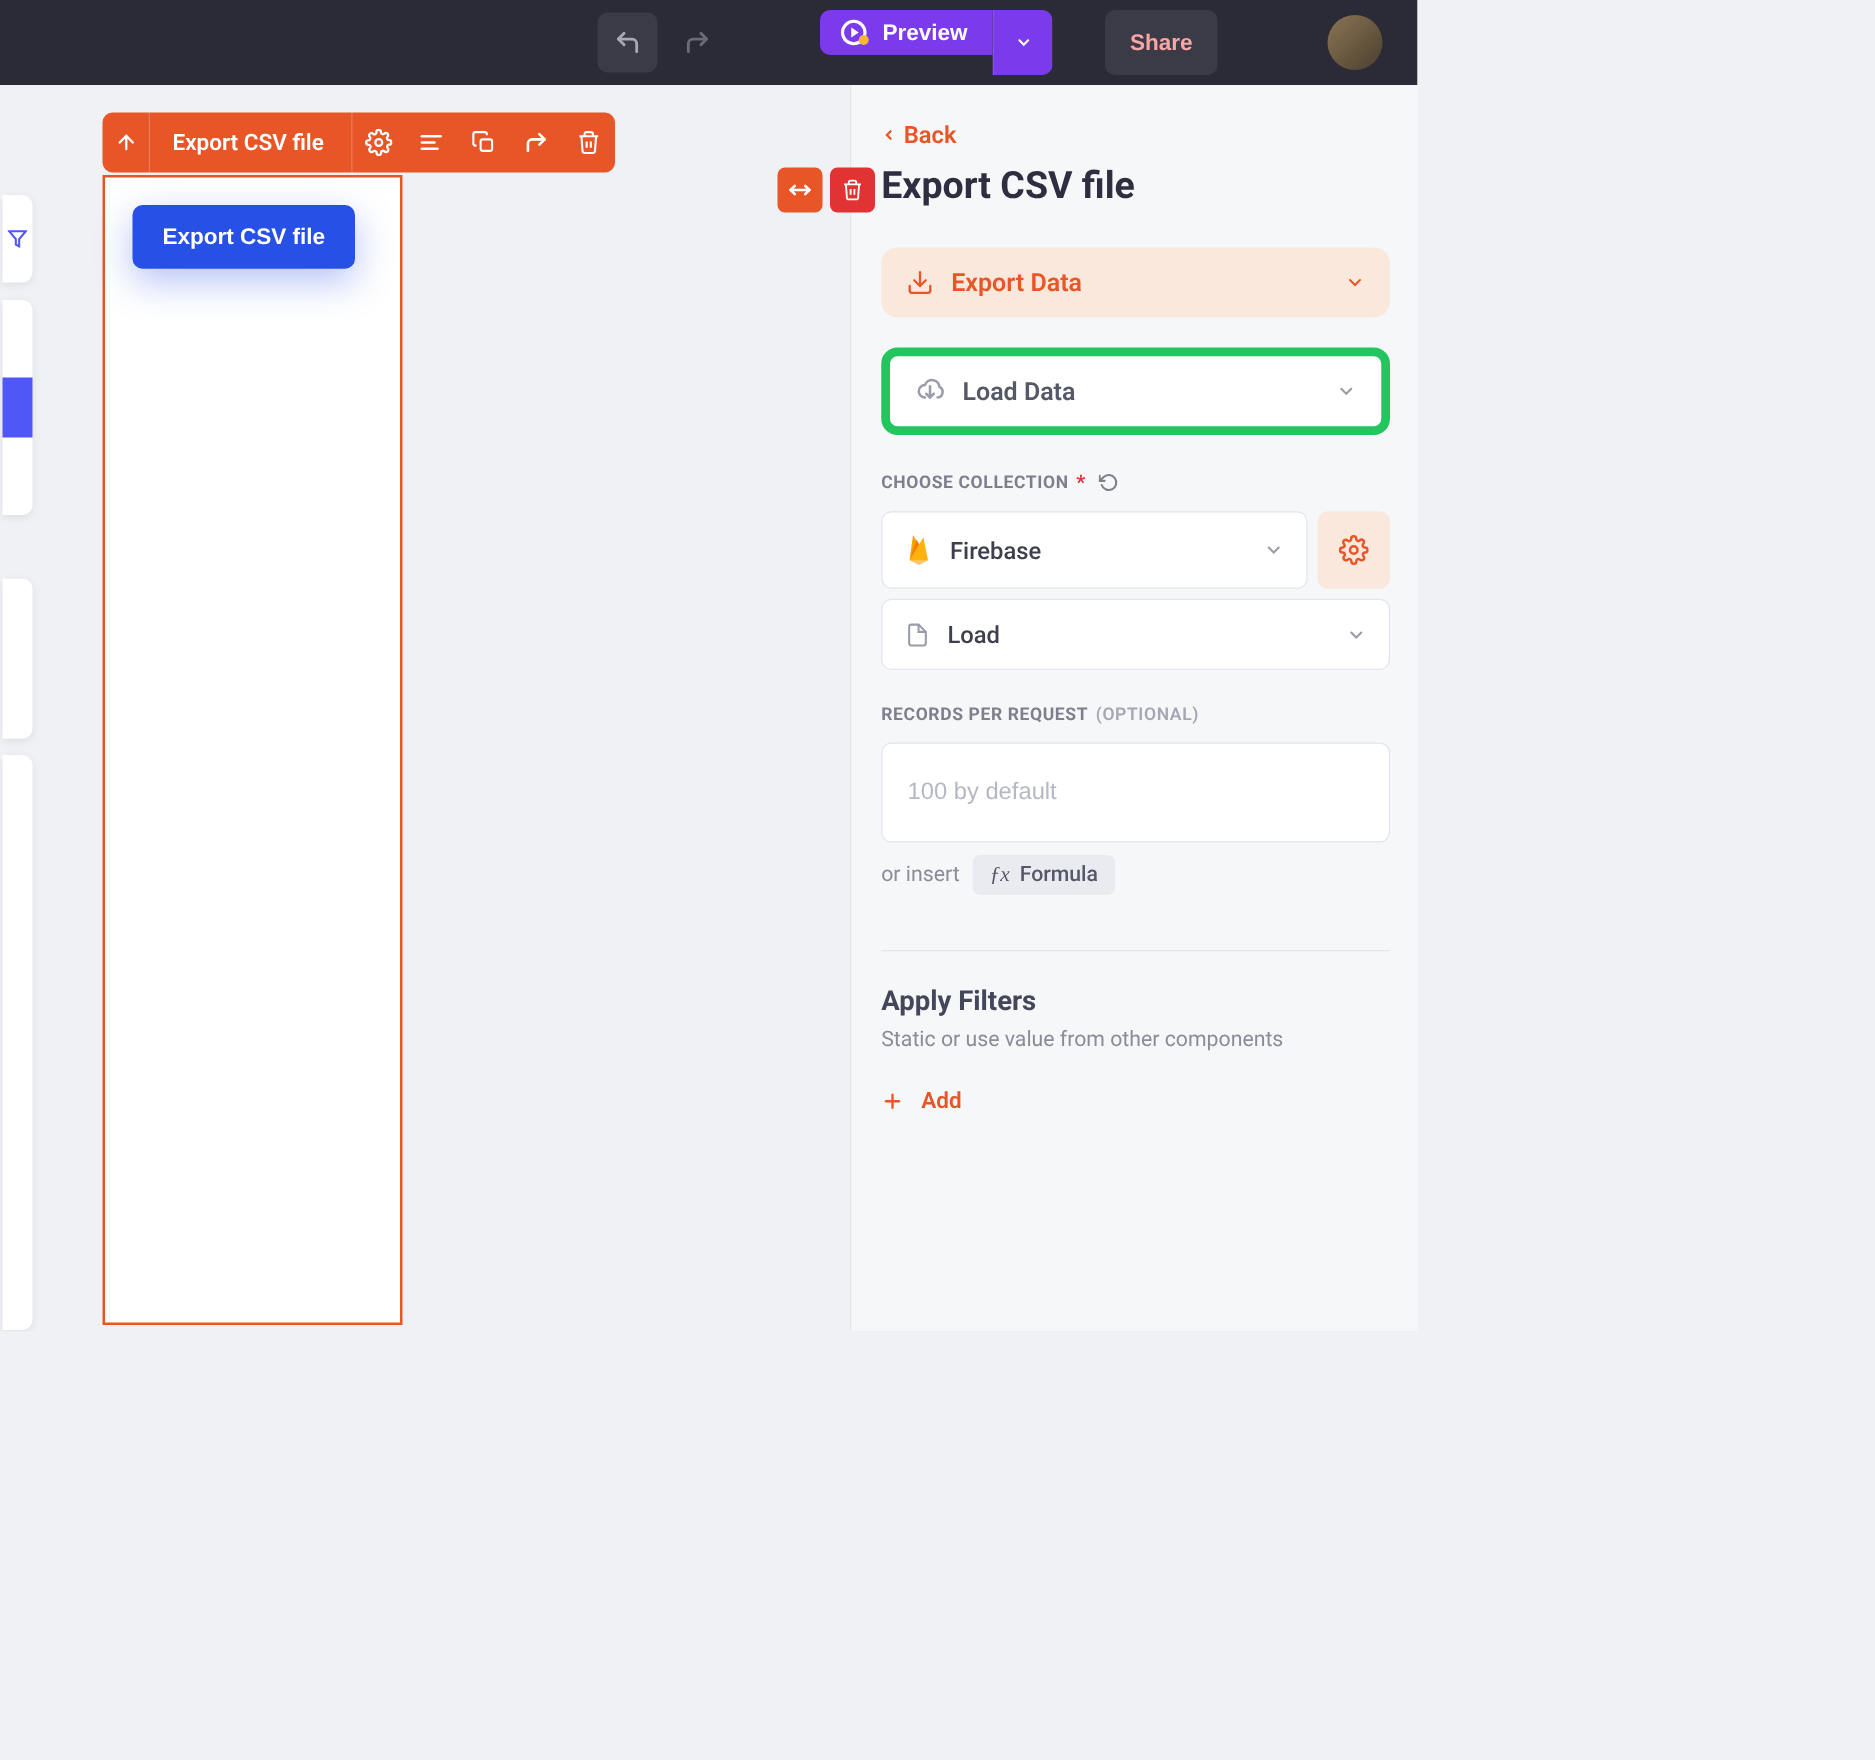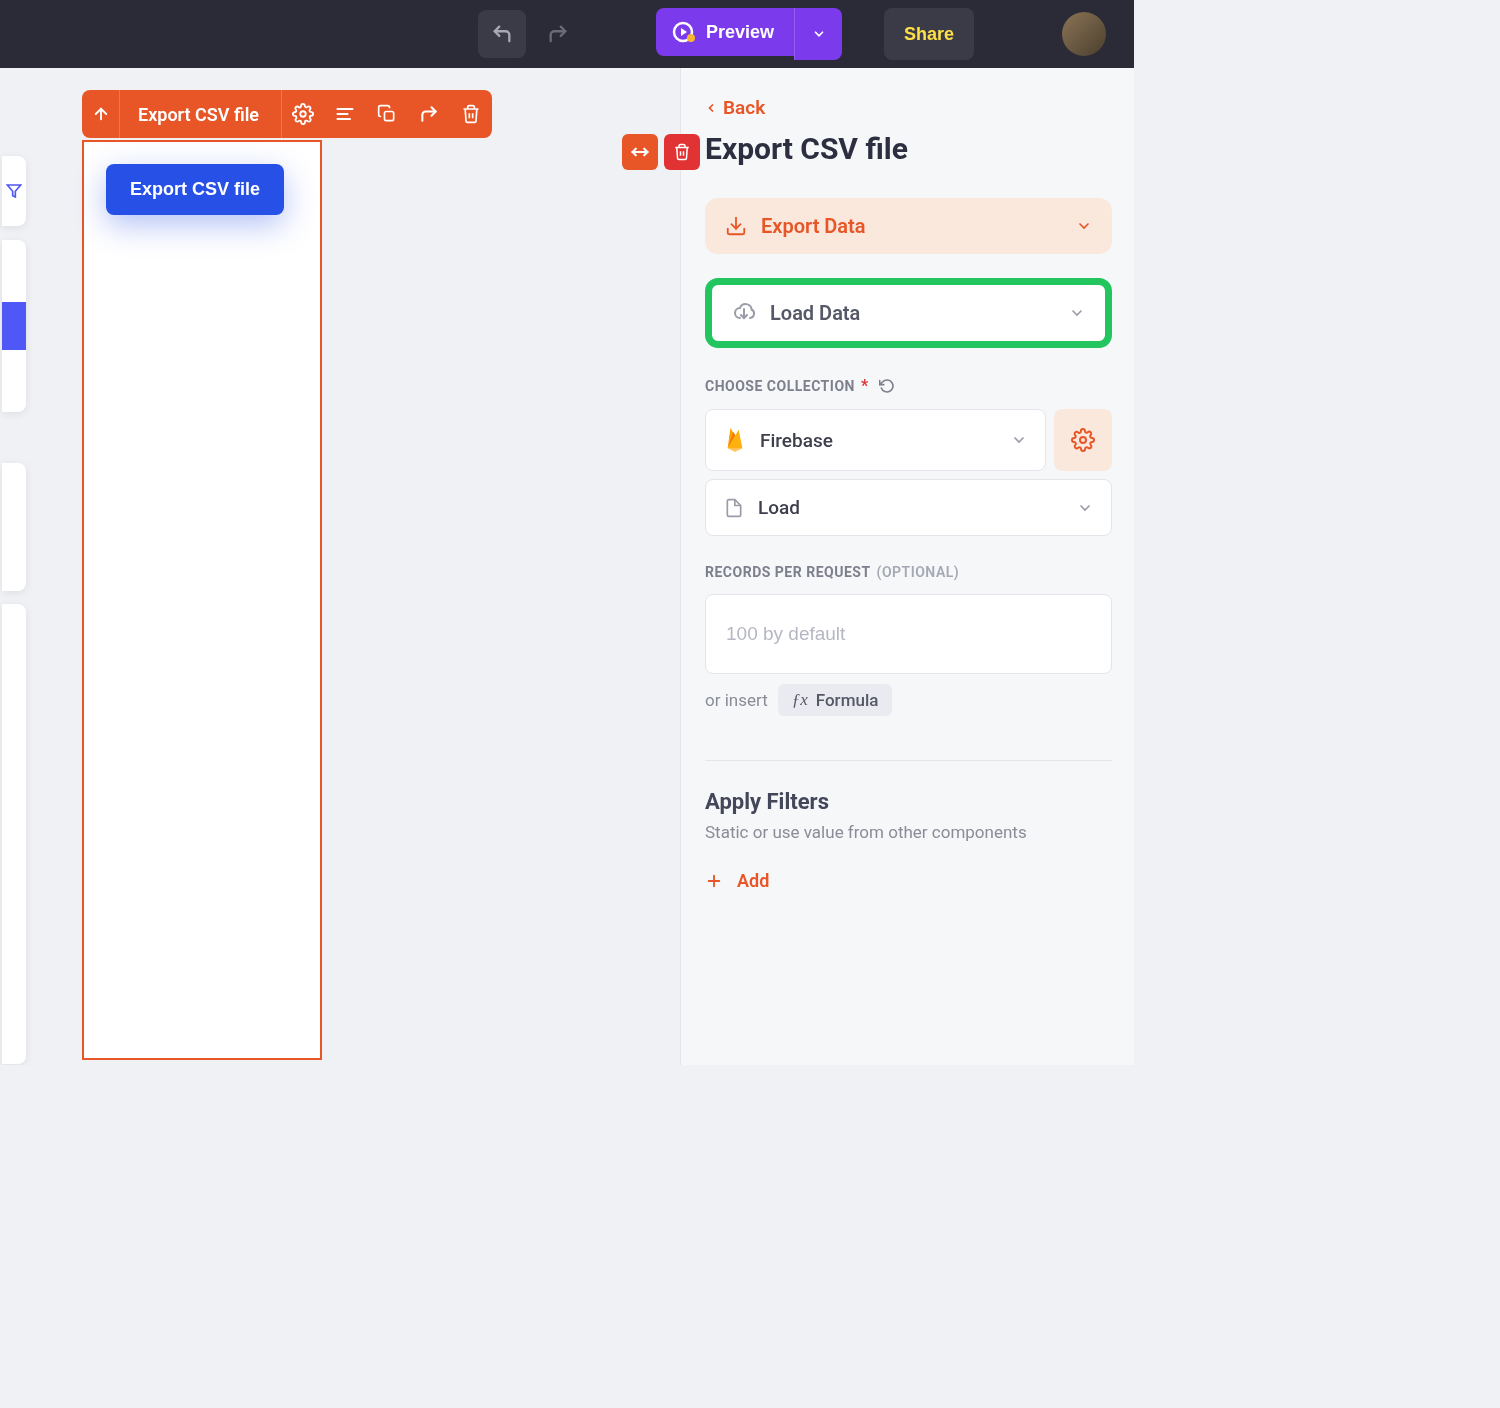--- a/index.html
+++ b/index.html
@@ -51,21 +51,21 @@
       left: 656px;
     }
     .preview-btn {
       background: #7c3aed;
       border: none;
       border-radius: 8px 0 0 8px;
       color: white;
       font-weight: 600;
       font-size: 18px;
       padding: 0 20px 0 16px;
-      height: 48px;
+      height: 36px;
       display: flex;
       align-items: center;
       gap: 10px;
       cursor: pointer;
     }
     .preview-dropdown {
       background: #7c3aed;
       border: none;
       border-left: 1px solid rgba(255,255,255,0.18);
       border-radius: 0 8px 8px 0;
@@ -74,21 +74,21 @@
       height: 52px;
       display: flex;
       align-items: center;
       justify-content: center;
       cursor: pointer;
     }
     .share-btn {
       background: #3a3b47;
       border: none;
       border-radius: 8px;
-      color: #fde047;
+      color: #fca5a5;
       font-weight: 600;
       font-size: 18px;
       padding: 0 20px;
       height: 52px;
       display: flex;
       align-items: center;
       cursor: pointer;
       position: absolute;
       left: 884px;
     }

